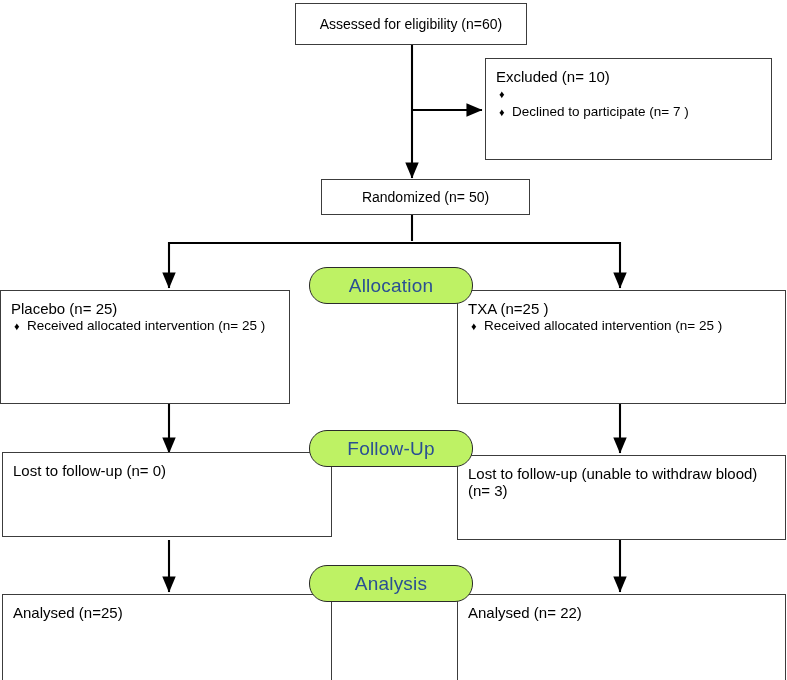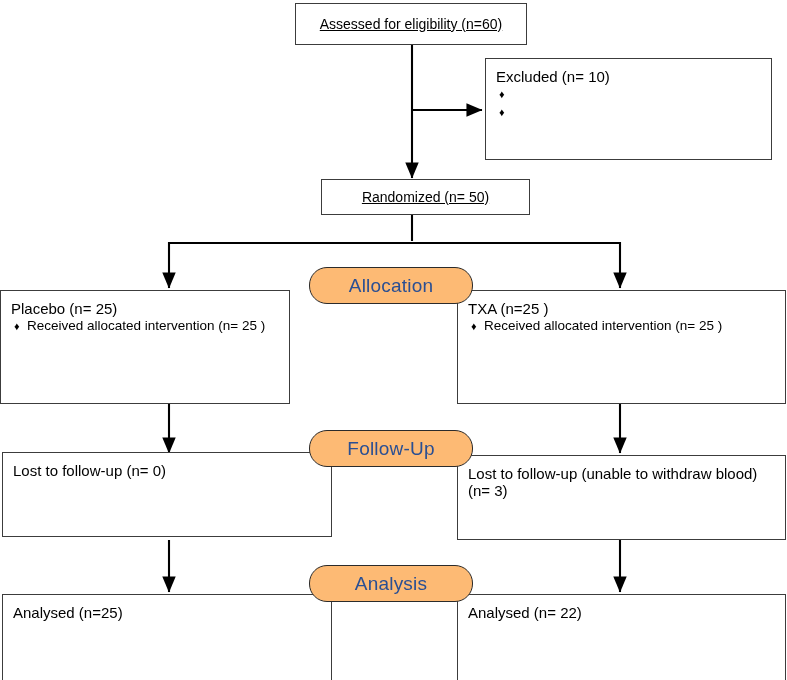--- a/index.html
+++ b/index.html
@@ -55,29 +55,28 @@
     line-height: 18px;
     text-align: left;
     padding-left: 3px;
     color: #000;
   }
   .node.centered {
     display: flex;
     align-items: center;
     justify-content: center;
     padding: 6px;
-    text-decoration: underline;
   }
   .node.centered .line {
     font-size: 14px;
   }
   .banner {
     position: absolute;
     box-sizing: border-box;
-    background: #fdba74;
+    background: #bef264;
     border: 1.4px solid #2b2b2b;
     border-radius: 18px;
     display: flex;
     align-items: center;
     justify-content: center;
     color: #2a4f93;
     font-size: 19px;
     letter-spacing: 0.2px;
   }
 </style>
@@ -114,20 +113,21 @@
     <div class="line">Assessed for eligibility (n=60)</div>
   </div>
 
   <div class="node" style="left:485px; top:58px; width:287px; height:102px;">
     <div class="line">Excluded (n= 10)</div>
     <div class="bullet-line">
       <span class="dia">♦</span>
     </div>
     <div class="bullet-line">
       <span class="dia">♦</span>
+      <span>Declined to participate (n= 7 )</span>
     </div>
   </div>
 
   <div class="node centered" style="left:321px; top:179px; width:209px; height:36px;">
     <div class="line">Randomized (n= 50)</div>
   </div>
 
   <div class="node" style="left:0; top:290px; width:290px; height:114px;">
     <div class="line">Placebo (n= 25)</div>
     <div class="bullet-line">

